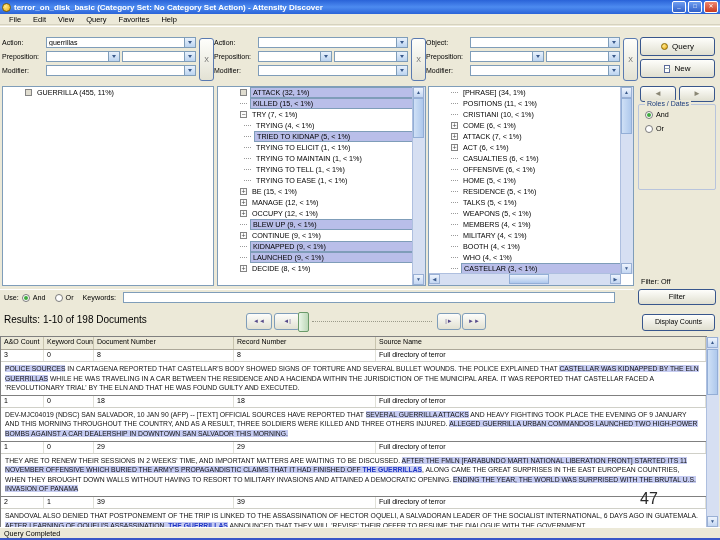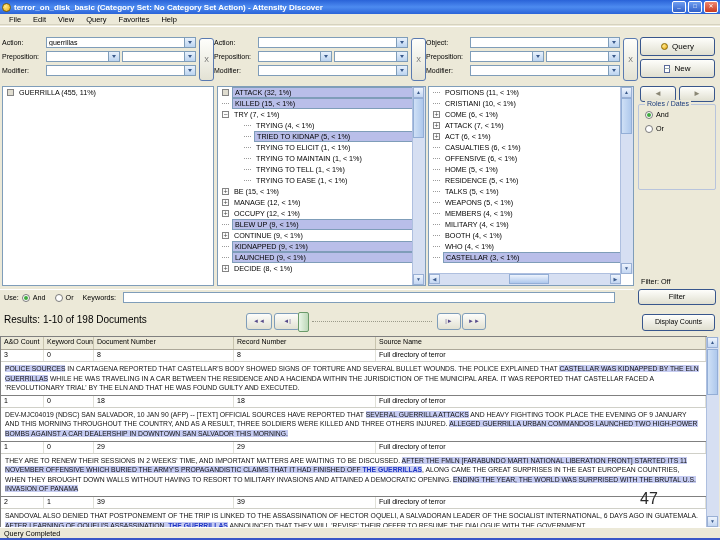--- a/index.html
+++ b/index.html
@@ -40,21 +40,21 @@
        font-size:8px;gap:4px;}
   .bulb{width:7px;height:7px;border-radius:50%;background:radial-gradient(circle at 35% 35%,#ffec90,#e8a00a);
        border:1px solid #8a6a00;box-sizing:border-box;}
   .page-ico{width:6px;height:8px;background:#fff;border:1px solid #5a6a9a;box-sizing:border-box;position:relative;}
   .page-ico::after{content:"";position:absolute;left:0;top:2px;width:5px;border-top:1px solid #9aa;}
   
   .panel{position:absolute;top:86px;height:200px;background:#fff;border:1px solid #7f9db9;box-sizing:border-box;overflow:hidden;}
   #panel-left{left:2px;width:212px;}
   #panel-mid{left:217px;width:209px;}
   #panel-right{left:428px;width:206px;}
-  .trow{display:flex;align-items:center;height:11px;padding-left:4px;white-space:nowrap;}
+  .trow{display:flex;align-items:center;height:11px;padding-left:22px;white-space:nowrap;}
   .trow.child{padding-left:26px;}
   .tic{flex:none;margin-right:3px;}
   .tic.box,.tic.plus,.tic.minus{width:7px;height:7px;border:1px solid #848484;background:#fcfcfc;
        font-size:7px;line-height:5px;text-align:center;color:#444;box-sizing:border-box;}
   .tic.box{background:#e0ddd0;}
   .tic.leaf{width:7px;height:0;border-top:1px dotted #9a9a9a;}
   .tlabel{font-size:7.2px;padding:0 2px;}
   .tlabel.sel{background:#b9bee9;}
   
   .vscroll{position:absolute;top:0;right:0;width:12px;bottom:0;background:#d6dff2;border-left:1px solid #aebfdf;}
@@ -316,20 +316,24 @@
     <div class="vscroll" style="bottom:11px;">
       <div class="sb-btn up">▲</div>
       <div class="thumb" style="top:11px;height:36px;"></div>
       <div class="sb-btn down">▼</div>
     </div>
     <div class="hscroll" style="right:12px;">
       <div class="sb-btn left">◀</div>
       <div class="thumb" style="left:80px;width:40px;"></div>
       <div class="sb-btn right">▶</div>
     </div>
+  <div class="trow">
+        <span class="tic leaf"></span>
+        <span class="tlabel">[PHRASE] (34, 1%)</span>
+      </div>
       <div class="trow">
         <span class="tic leaf"></span>
         <span class="tlabel">POSITIONS (11, &lt; 1%)</span>
       </div>
       <div class="trow">
         <span class="tic leaf"></span>
         <span class="tlabel">CRISTIANI (10, &lt; 1%)</span>
       </div>
       <div class="trow">
         <span class="tic plus">+</span>

